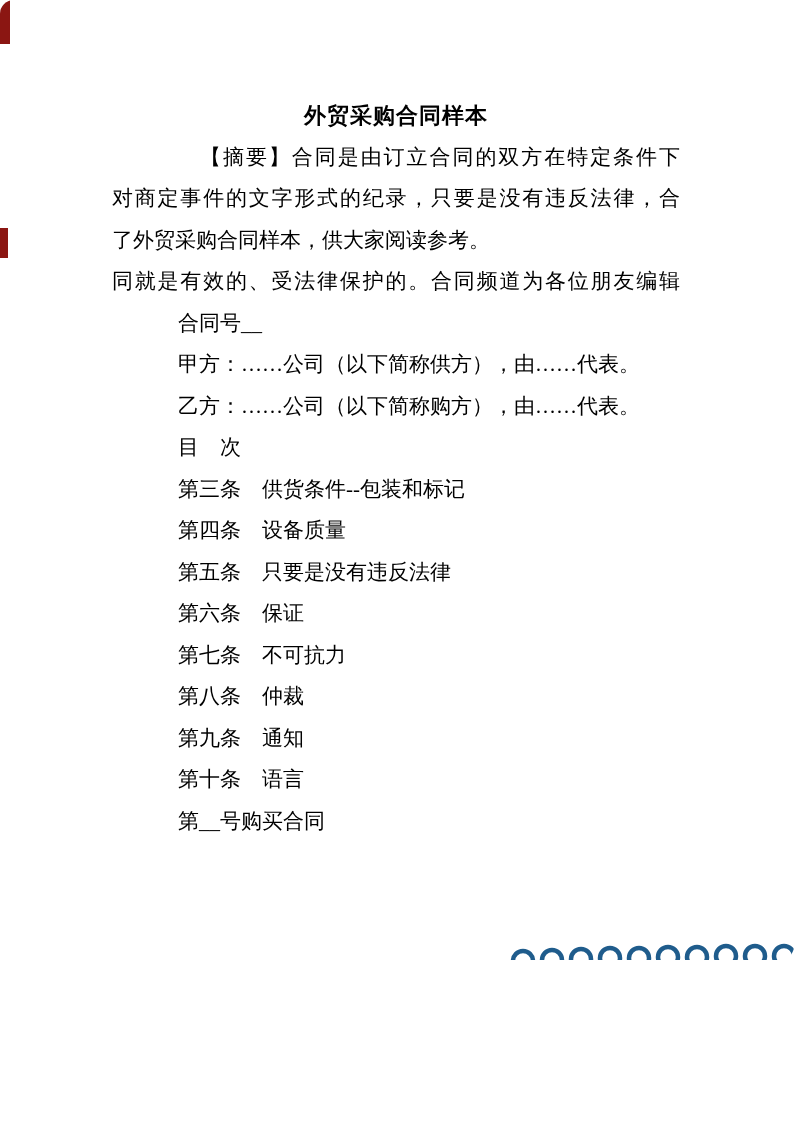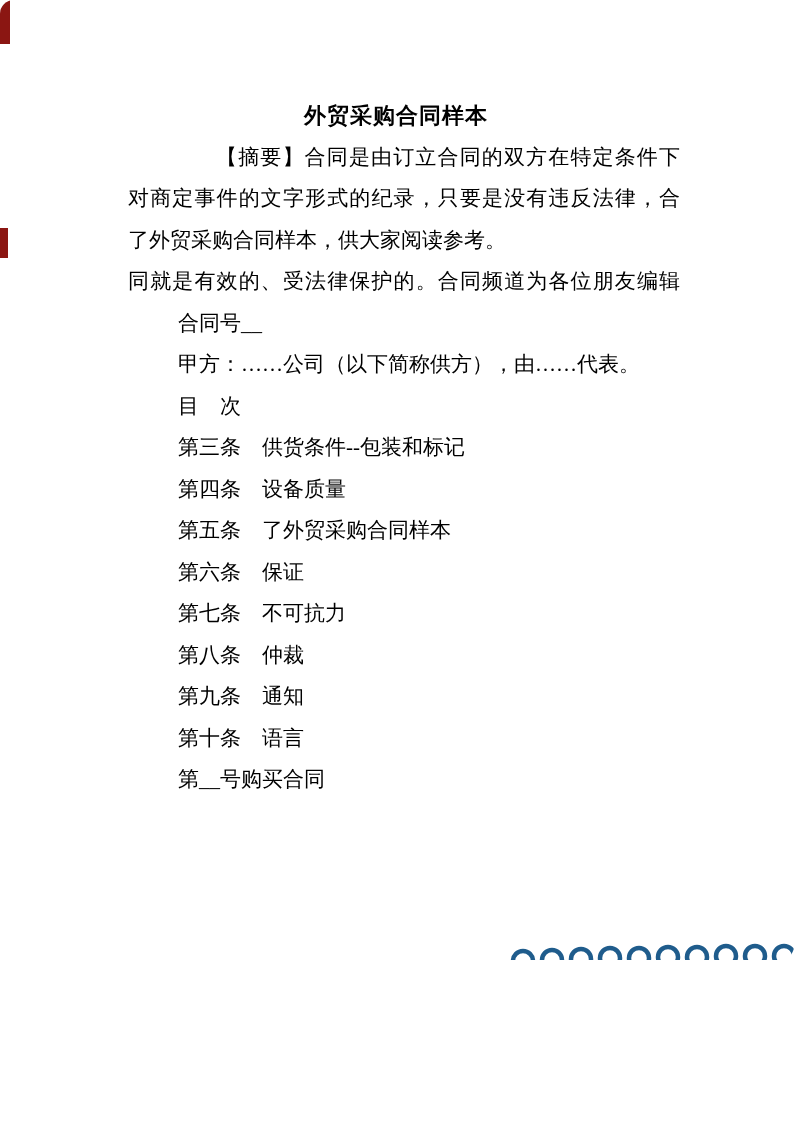--- a/index.html
+++ b/index.html
@@ -22,21 +22,20 @@
     margin-top:95px;
     font-size:22px;font-weight:bold;
     line-height:41.5px;
     text-align:center;
     letter-spacing:1px;
   }
   .para-line{
     font-size:21px;line-height:41.5px;
     text-align:justify;text-align-last:justify;
     white-space:nowrap;
-    margin-left:16px;
   }
   .para-line.first{text-indent:88px;}
   .para-line.last{text-align-last:left;}
   .ind-line{
     font-size:21px;line-height:41.5px;
     margin-left:66px;
     white-space:nowrap;
   }
   .deco{position:absolute;left:455px;top:925px;}
   .watermark{
@@ -60,24 +59,25 @@
   <div class="doc">
     <div class="title">外贸采购合同样本</div>
 
     <div class="para-line first">【摘要】合同是由订立合同的双方在特定条件下</div>
     <div class="para-line">对商定事件的文字形式的纪录，只要是没有违反法律，合</div>
     <div class="para-line last">了外贸采购合同样本，供大家阅读参考。</div>
     <div class="para-line">同就是有效的、受法律保护的。合同频道为各位朋友编辑</div>
 
     <div class="ind-line">合同号__</div>
     <div class="ind-line">甲方：……公司（以下简称供方），由……代表。</div>
+    <div class="ind-line">乙方：……公司（以下简称购方），由……代表。</div>
     <div class="ind-line">目　次</div>
     <div class="ind-line">第三条　供货条件--包装和标记</div>
     <div class="ind-line">第四条　设备质量</div>
-    <div class="ind-line">第五条　了外贸采购合同样本</div>
+    <div class="ind-line">第五条　只要是没有违反法律</div>
     <div class="ind-line">第六条　保证</div>
     <div class="ind-line">第七条　不可抗力</div>
     <div class="ind-line">第八条　仲裁</div>
     <div class="ind-line">第九条　通知</div>
     <div class="ind-line">第十条　语言</div>
     <div class="ind-line">第__号购买合同</div>
   </div>
 
   <svg class="deco" width="339" height="198" viewBox="0 0 339 198" fill="none">
     <g stroke="#1F5C8C" fill="none" stroke-linecap="round">

